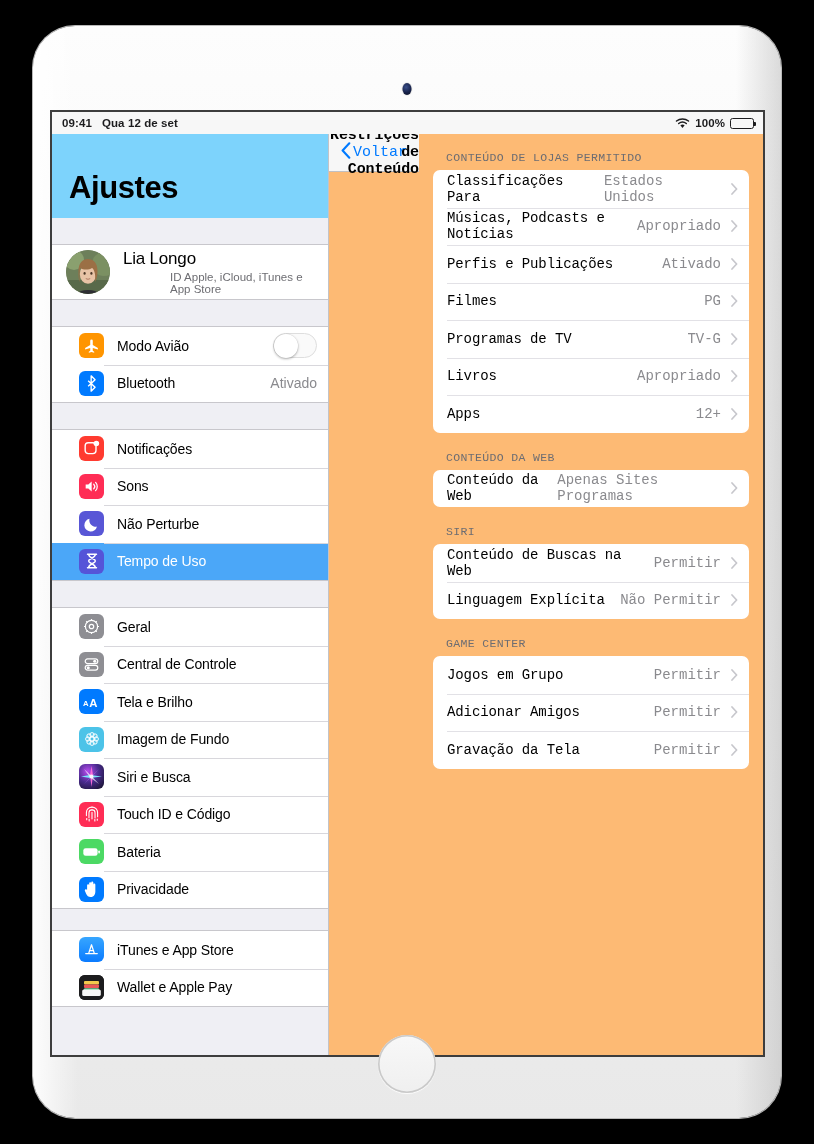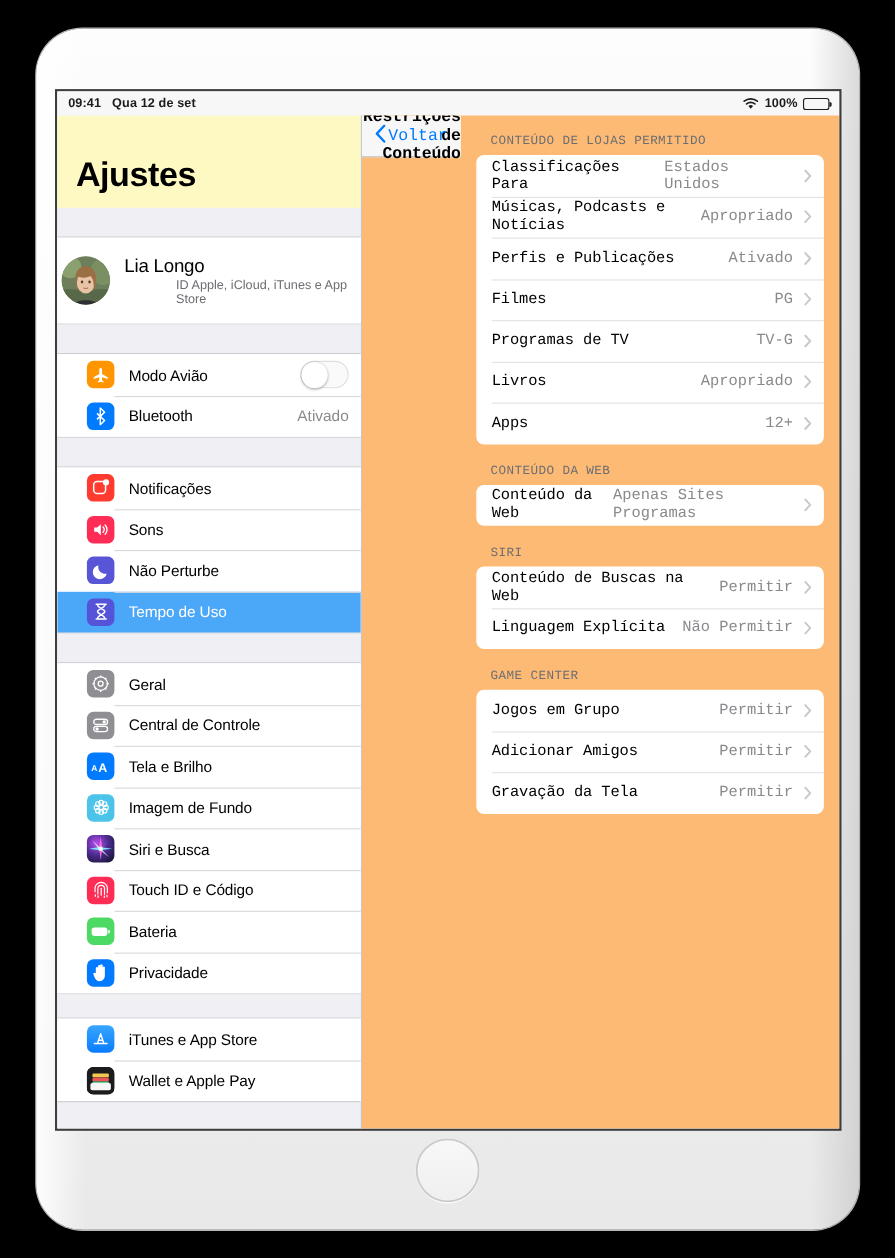--- a/index.html
+++ b/index.html
@@ -35,21 +35,21 @@
     position: absolute;
     left: 50%; bottom: 25px; transform: translateX(-50%);
     width: 58px; height: 58px; border-radius: 50%;
     background: linear-gradient(180deg,#f8f8f8,#efefef);
     box-shadow: inset 0 0 0 1.6px #c9c9c9, 0 1px 1px rgba(255,255,255,.9);
   }
 
   
   #screen {
     position: absolute;
-    left: 19px; top: 57px;
+    left: 19px; top: 86px;
     width: 711px; height: 943px;
     background: #ffffff;
     overflow: hidden;
     box-shadow: 0 0 0 2px #3d3d3d;
     display: flex;
     flex-direction: column;
   }
 
   
   #status-bar {
@@ -82,21 +82,21 @@
   #sidebar {
     width: 277px; flex: 0 0 277px;
     background: #efeff4;
     border-right: 1px solid #c3c3c7;
     overflow: hidden;
     position: relative;
   }
   #sidebar-title {
     font-size: 31px; font-weight: bold; color: #000;
     padding: 36px 0 12px 17px; letter-spacing: -.4px;
-    background: #fef9c3;
+    background: #7dd3fc;
   }
   .side-gap { height: 26px; background: #efeff4; }
   .side-gap.sm { height: 21px; }
   .side-group {
     background: #ffffff;
     border-top: 1px solid #c8c7cc;
     border-bottom: 1px solid #c8c7cc;
   }
   .side-row {
     display: flex; align-items: center;
@@ -112,21 +112,21 @@
   .app-icon {
     width: 25px; height: 25px; border-radius: 6px;
     flex: 0 0 25px; margin-right: 13px;
     display: flex; align-items: center; justify-content: center;
     color: #fff; font-size: 13px; overflow: hidden; position: relative;
   }
   .side-label { font-size: 14px; color: #000; letter-spacing: -.1px; }
   .side-value { margin-left: auto; font-size: 14px; color: #8a8a8e; }
 
   
-  .profile-row { height: 78px; padding-left: 4px; }
+  .profile-row { height: 54px; padding-left: 14px; }
   .avatar {
     width: 44px; height: 44px; border-radius: 50%;
     flex: 0 0 44px; margin-right: 13px; overflow: hidden;
     background: #7c8a6b; position: relative;
   }
   .profile-text { display:flex; flex-direction:column; gap:2px; }
   .profile-name { font-size: 17px; color: #000; letter-spacing:-.2px; }
   .profile-sub { font-size: 11.5px; color: #6d6d72; margin-left: 47px; }
 
   

